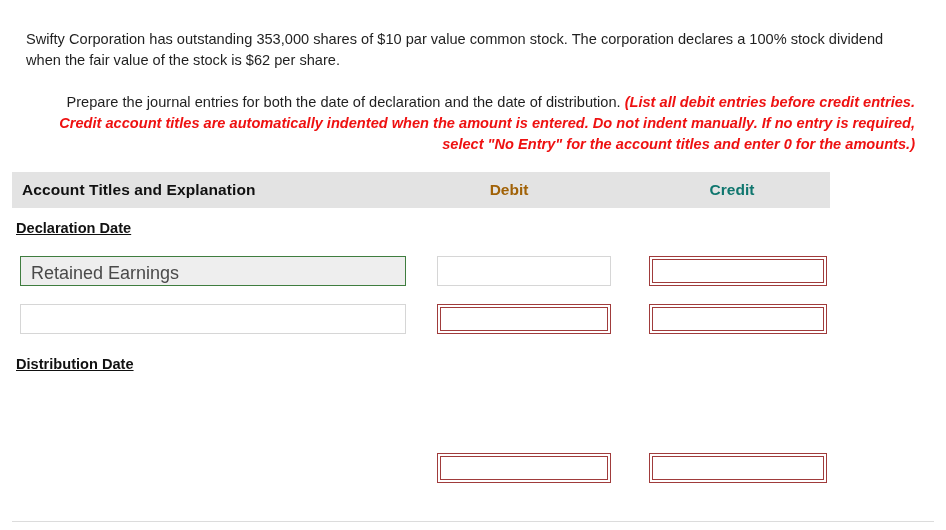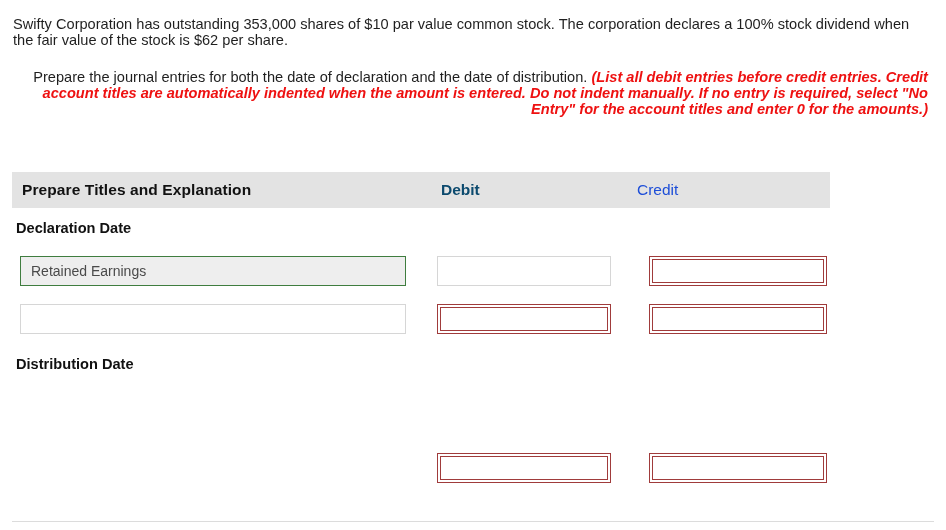--- a/index.html
+++ b/index.html
@@ -16,24 +16,24 @@
     color: #1b1b1b;
     overflow: hidden;
     position: relative;
   }
 
   
   .prompt-area {
     padding: 12px 14px 0 9px;
   }
   .para {
-    line-height: 16px;
+    line-height: 21px;
     font-size: 14.6px;
     color: #1f1f1f;
-    margin: 4px;
+    margin: 17px;
   }
   .para + .para {
     margin-top: 21px;
     text-align: right;
   }
   .emphasis-red {
     color: #ee1111;
     font-weight: bold;
     font-style: italic;
   }
@@ -54,43 +54,46 @@
     position: absolute;
     left: 10px;
     top: 9px;
     font-weight: bold;
     font-size: 15.5px;
     color: #111111;
     letter-spacing: 0.1px;
   }
   .col-debit-head {
     position: absolute;
-    left: 429px;
+    left: 402px;
     top: 9px;
     width: 190px;
+    text-align: center;
     font-weight: bold;
     font-size: 15.5px;
-    color: #0c4a6e;
+    color: #a16207;
   }
   .col-credit-head {
     position: absolute;
     left: 625px;
     top: 9px;
     width: 190px;
-    font-weight: normal;
+    text-align: center;
+    font-weight: bold;
     font-size: 15.5px;
-    color: #1d4ed8;
+    color: #0f766e;
   }
 
   .section-label {
     position: absolute;
     left: 4px;
     font-weight: bold;
     font-size: 14.6px;
     color: #111111;
+    text-decoration: underline;
     white-space: nowrap;
   }
 
   .entry-row {
     position: absolute;
     left: 0;
     width: 818px;
     height: 30px;
   }
 
@@ -147,21 +150,21 @@
     border: 1px solid #a03b3b;
     pointer-events: none;
   }
   .inner-rule { display: none; }
 
   .field-text {
     display: none;
     position: absolute;
     left: 10px;
     top: 6px;
-    font-size: 14px;
+    font-size: 18px;
     color: #4a4a4a;
     white-space: nowrap;
     font-family: "Liberation Sans", sans-serif;
   }
 
   .bottom-rule {
     position: absolute;
     left: 12px;
     top: 521px;
     width: 922px;
@@ -173,21 +176,21 @@
 <body>
 
 <div class="prompt-area">
   <p class="para">Swifty Corporation has outstanding 353,000 shares of $10 par value common stock. The corporation declares a 100% stock dividend when the fair value of the stock is $62 per share.</p>
   <p class="para"><span>Prepare the journal entries for both the date of declaration and the date of distribution. </span><span class="emphasis-red">(List all debit entries before credit entries. Credit account titles are automatically indented when the amount is entered. Do not indent manually. If no entry is required, select "No Entry" for the account titles and enter 0 for the amounts.)</span></p>
 </div>
 
 <div class="journal">
 
   <div class="journal-header">
-    <div class="col-account-head">Prepare Titles and Explanation</div>
+    <div class="col-account-head">Account Titles and Explanation</div>
     <div class="col-debit-head">Debit</div>
     <div class="col-credit-head">Credit</div>
   </div>
 
   <div class="section-label" style="top:48px;">Declaration Date</div>
 
   <div class="entry-row" style="top:84px;">
     <div class="field field-account state-filled" id="f-r1-acct">
 
       <span class="field-text">Retained Earnings</span>

